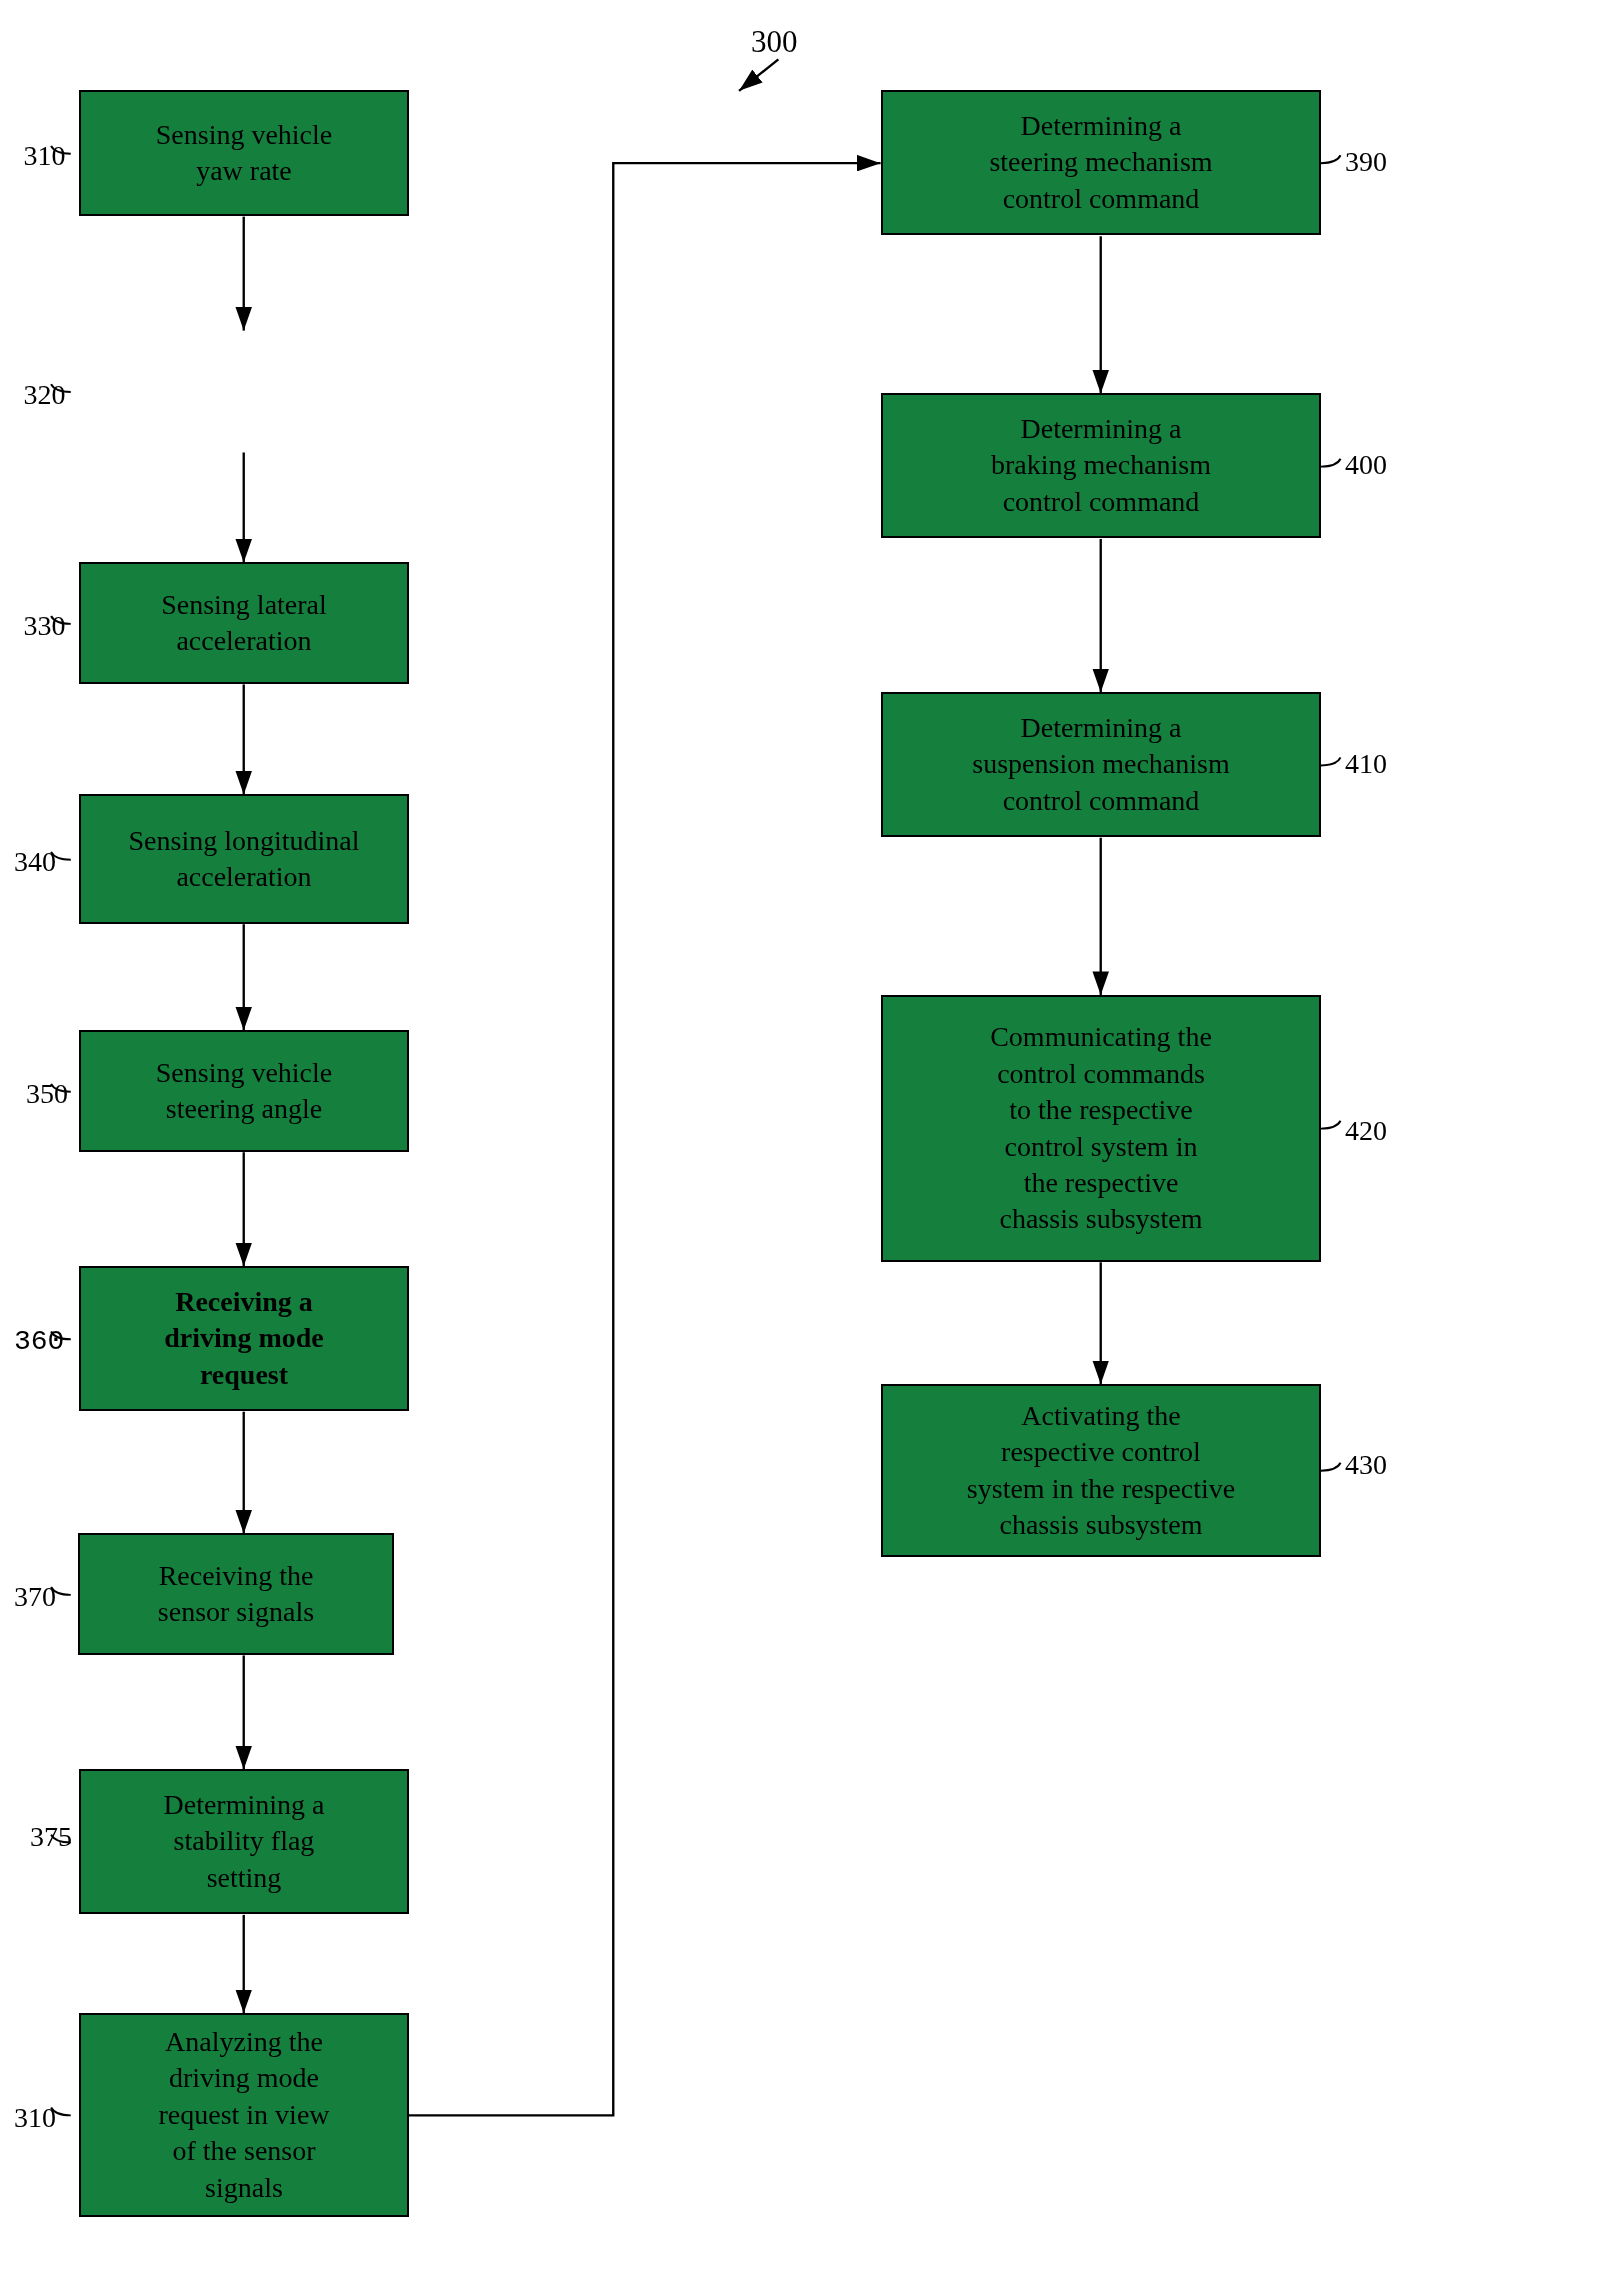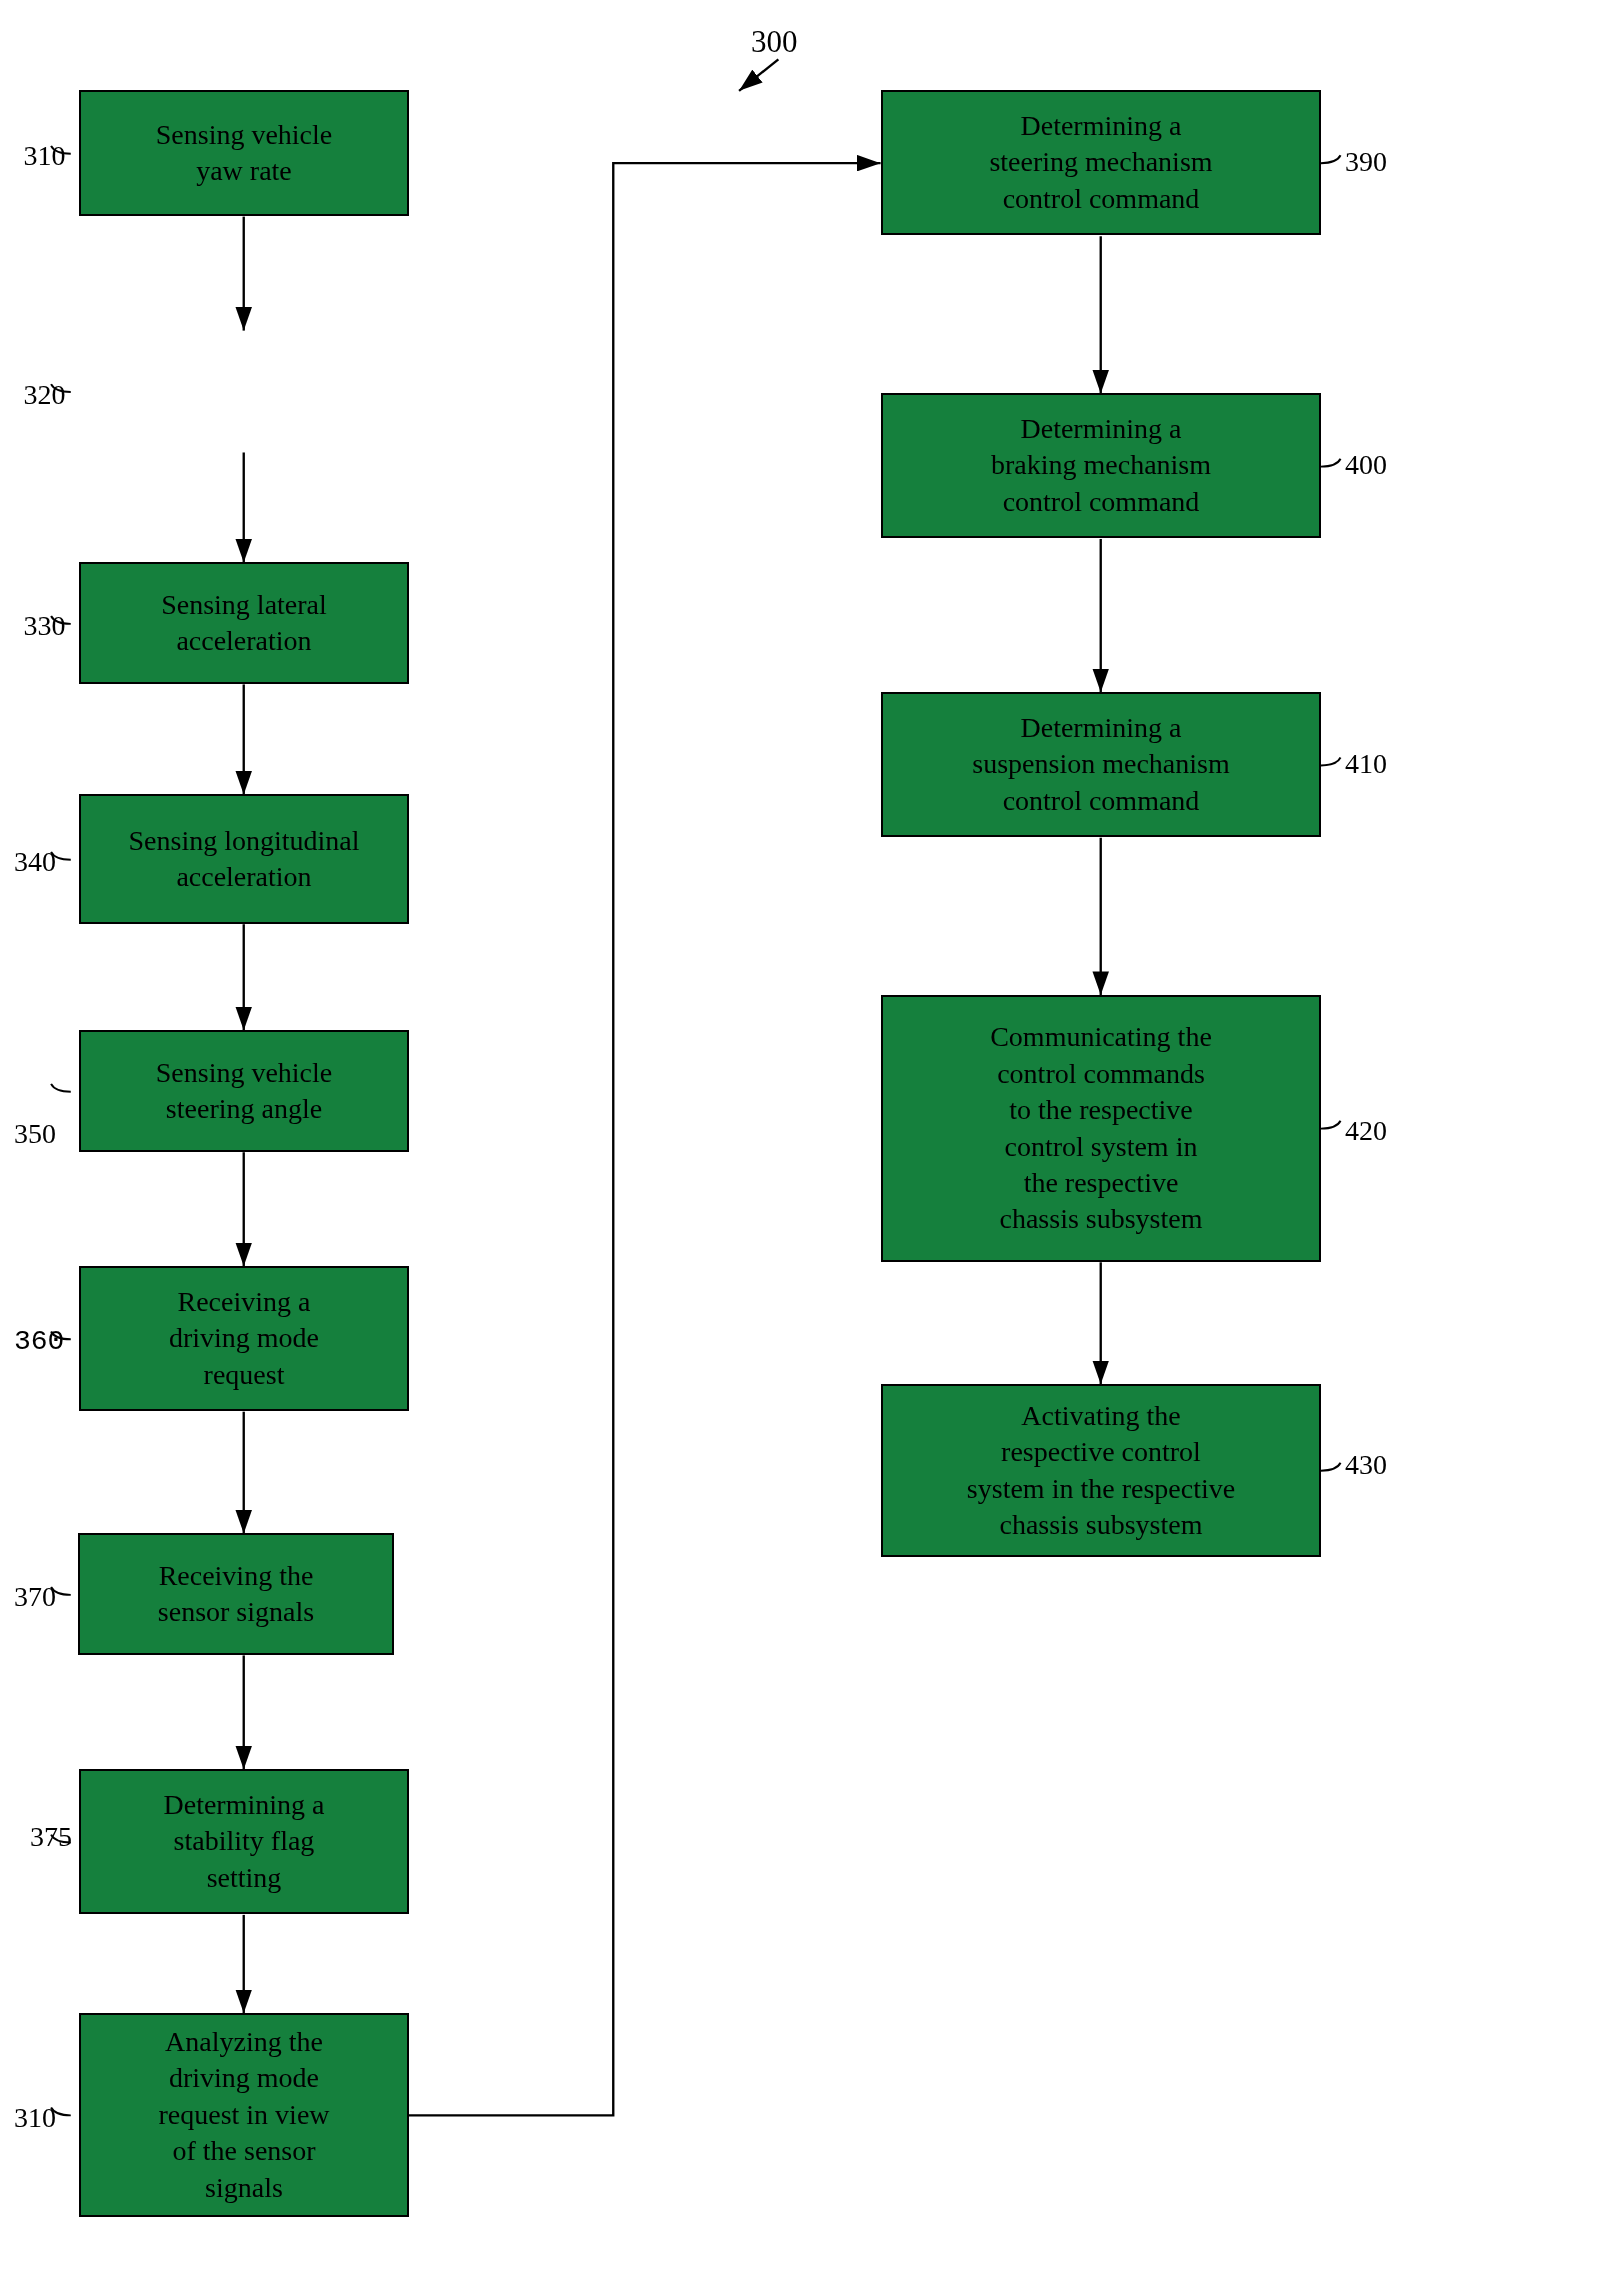--- a/index.html
+++ b/index.html
@@ -134,21 +134,21 @@
   </div>
 
   <div class="flow-box" style="top:794px; left:79px; width:330px; height:130px;">
     <span>Sensing longitudinal<br>acceleration</span>
   </div>
 
   <div class="flow-box" style="top:1030px; left:79px; width:330px; height:122px;">
     <span>Sensing vehicle<br>steering angle</span>
   </div>
 
-  <div class="flow-box" style="top:1266px; left:79px; width:330px; height:145px;">
+  <div class="flow-box" style="top:1266px; left:79px; width:330px; height:145px;font-weight:bold;">
     <span>Receiving a<br>driving mode<br>request</span>
   </div>
 
   <div class="flow-box" style="top:1533px; left:78px; width:316px; height:122px;">
     <span>Receiving the<br>sensor signals</span>
   </div>
 
   <div class="flow-box" style="top:1769px; left:79px; width:330px; height:145px;">
     <span>Determining a<br>stability flag<br>setting</span>
   </div>
@@ -174,21 +174,21 @@
   </div>
 
   <div class="flow-box" style="top:1384px; left:881px; width:440px; height:173px;">
     <span>Activating the<br>respective control<br>system in the respective<br>chassis subsystem</span>
   </div>
 
   <div class="ref-label" style="top:140px; left:23.6px;">310</div>
   <div class="ref-label" style="top:379px; left:23.6px;">320</div>
   <div class="ref-label" style="top:610px; left:23.6px;">330</div>
   <div class="ref-label" style="top:846px; left:14px;">340</div>
-  <div class="ref-label" style="top:1078px; left:14px;margin-top:40px;">350</div>
+  <div class="ref-label" style="top:1078px; left:26px;">350</div>
   <div class="ref-label" style="top:1326px; left:14px;font-family:Liberation Mono, monospace;">360</div>
   <div class="ref-label" style="top:1581px; left:14px;">370</div>
   <div class="ref-label" style="top:1821px; left:14px;margin-left:16px;">375</div>
   <div class="ref-label" style="top:2102px; left:14px;">310</div>
 
   <div class="ref-label" style="top:146px; left:1345px;">390</div>
   <div class="ref-label" style="top:449px; left:1345px;">400</div>
   <div class="ref-label" style="top:748px; left:1345px;">410</div>
   <div class="ref-label" style="top:1115px; left:1345px;">420</div>
   <div class="ref-label" style="top:1449px; left:1345px;">430</div>

